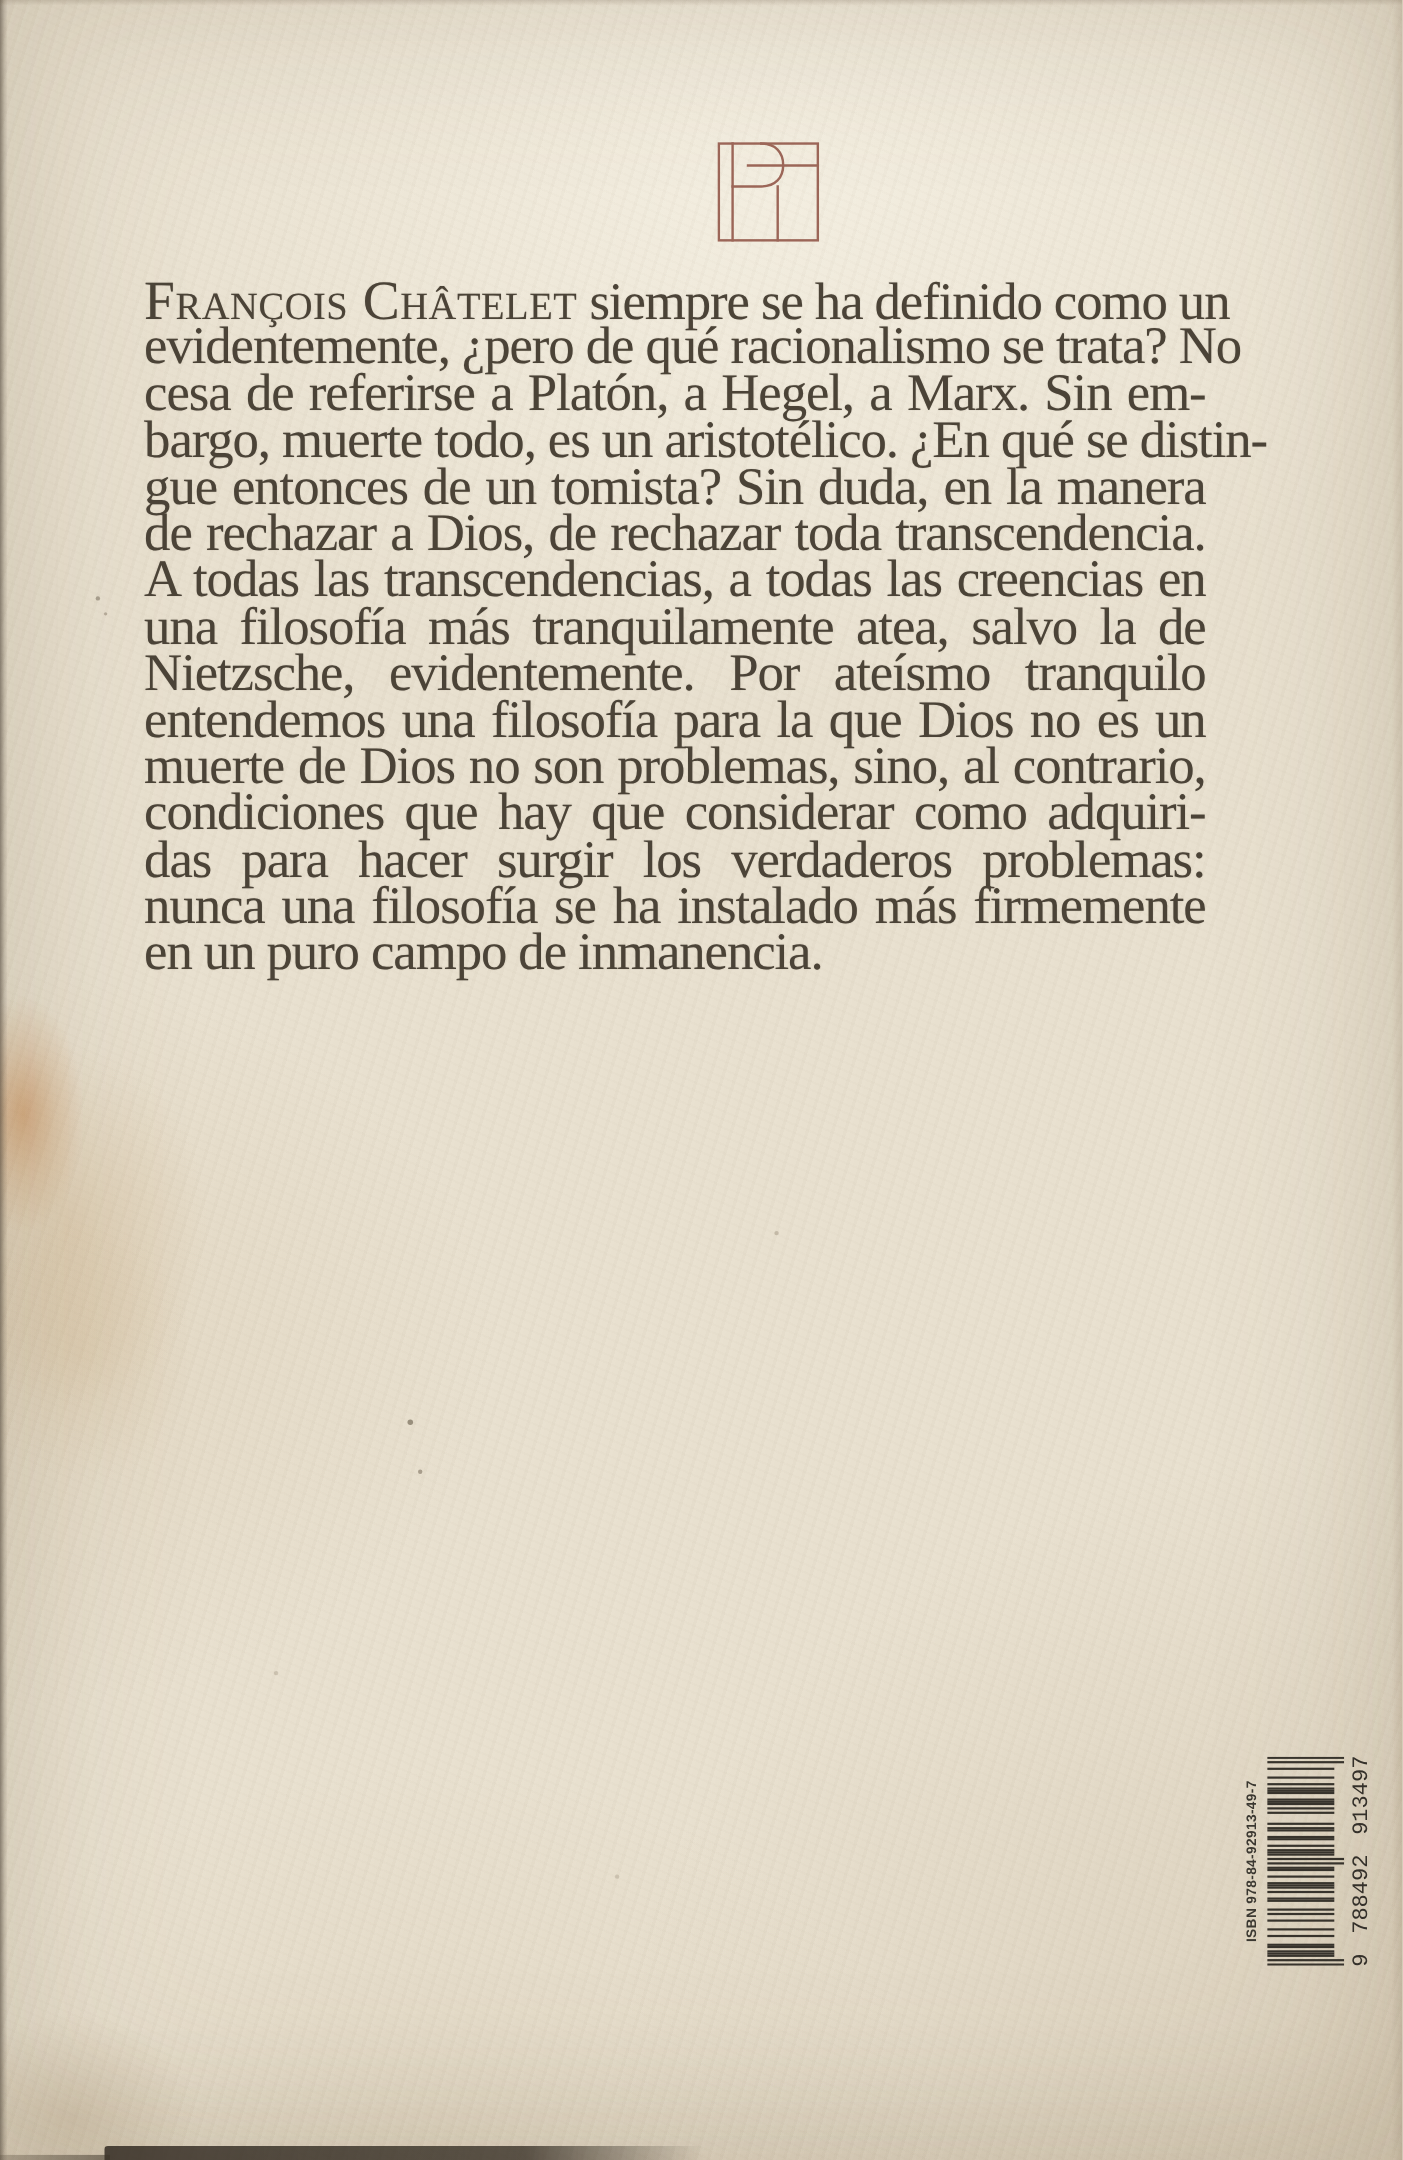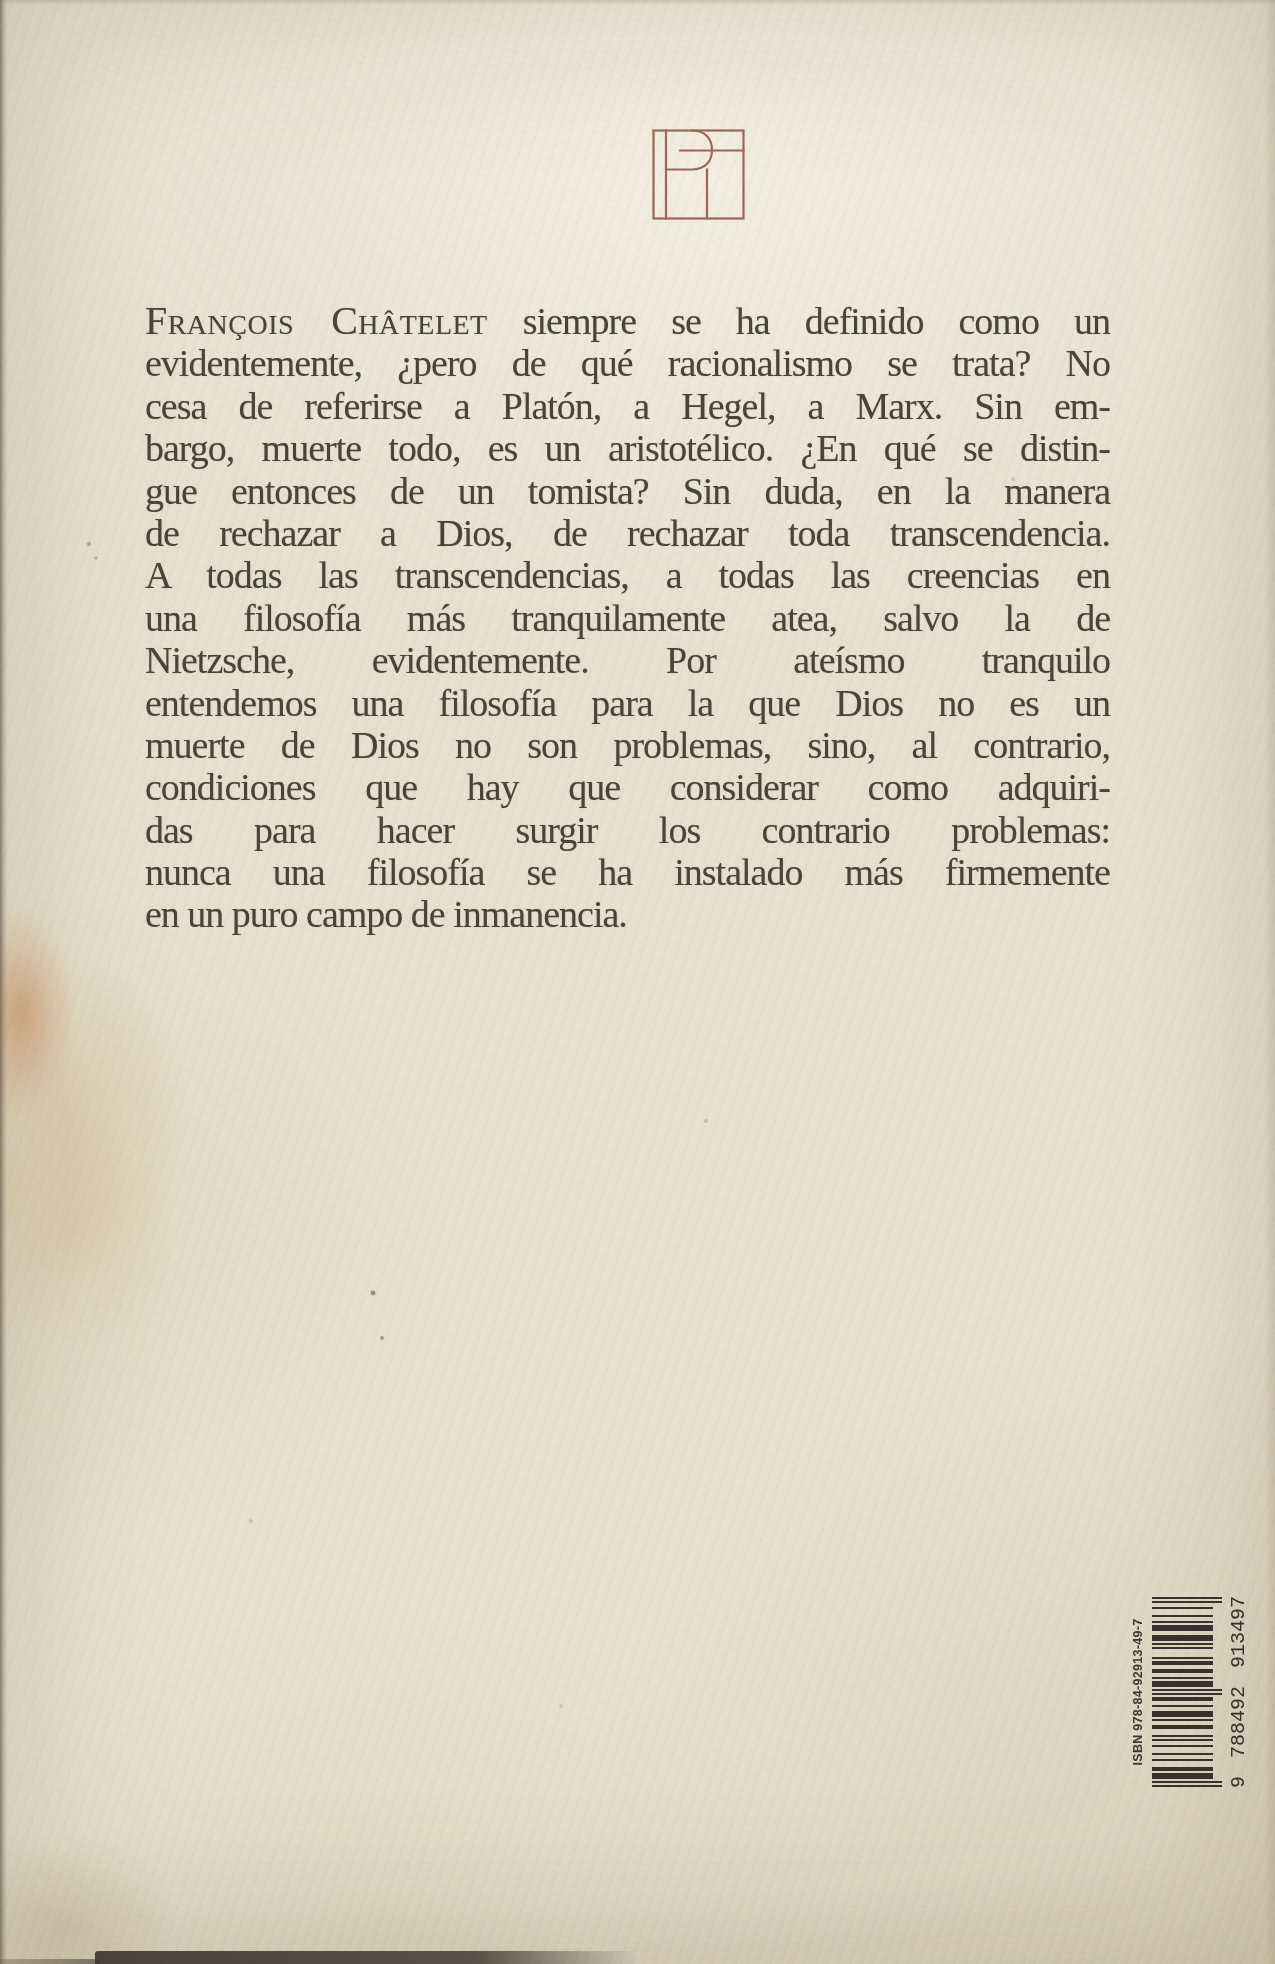--- a/index.html
+++ b/index.html
@@ -18,25 +18,24 @@
   .grain{
     position:absolute;inset:0;pointer-events:none;
     background-image:
       repeating-linear-gradient(107deg, rgba(125,108,82,.028) 0 3px, rgba(255,250,238,.035) 3px 6px, rgba(0,0,0,0) 6px 11px),
       repeating-linear-gradient(23deg, rgba(125,108,82,.02) 0 2px, rgba(0,0,0,0) 2px 7px);
   }
   
   .logo{position:absolute;left:652px;top:129px;width:93px;height:91px;opacity:.9;}
   
   .blurb{
-    position:absolute;left:145px;top:252px;width:965px;
-    font-size:38px;line-height:42.4px;letter-spacing:-1px;
+    position:absolute;left:131px;top:252px;width:965px;
+    font-size:48px;line-height:42.4px;letter-spacing:-1px;
     color:#4b4337;
     text-shadow:0 0 1px rgba(75,67,55,.35);
-    margin-top:48px;
   }
   .blurb .line{height:42.4px;white-space:nowrap;text-align:justify;text-align-last:justify;}
   .blurb .line.last{text-align-last:left;}
   .blurb .lead{font-variant:small-caps;font-size:1.05em;letter-spacing:.5px;}
   
   .barcode{
     position:absolute;left:1092px;top:1632px;width:196px;height:120px;
     transform:rotate(-90deg);
     display:flex;flex-direction:column;align-items:center;justify-content:space-between;
   }
@@ -102,21 +101,21 @@
       <div class="line">cesa de referirse a Platón, a Hegel, a Marx. Sin em-</div>
       <div class="line">bargo, muerte todo, es un aristotélico. ¿En qué se distin-</div>
       <div class="line">gue entonces de un tomista? Sin duda, en la manera</div>
       <div class="line">de rechazar a Dios, de rechazar toda transcendencia.</div>
       <div class="line">A todas las transcendencias, a todas las creencias en</div>
       <div class="line">una filosofía más tranquilamente atea, salvo la de</div>
       <div class="line">Nietzsche, evidentemente. Por ateísmo tranquilo</div>
       <div class="line">entendemos una filosofía para la que Dios no es un</div>
       <div class="line">muerte de Dios no son problemas, sino, al contrario,</div>
       <div class="line">condiciones que hay que considerar como adquiri-</div>
-      <div class="line">das para hacer surgir los contrario problemas:</div>
+      <div class="line">das para hacer surgir los verdaderos problemas:</div>
       <div class="line">nunca una filosofía se ha instalado más firmemente</div>
       <div class="line last">en un puro campo de inmanencia.</div>
     </div>
 
   <div class="barcode">
     <div class="isbn-label">ISBN 978-84-92913-49-7</div>
     <svg class="bars" width="190" height="70" viewBox="0 0 190 70" xmlns="http://www.w3.org/2000/svg" fill="#37332c">
         <rect x="0" y="0" width="2" height="70"></rect>
         <rect x="4" y="0" width="2" height="70"></rect>
         <rect x="8" y="0" width="2" height="61"></rect>

